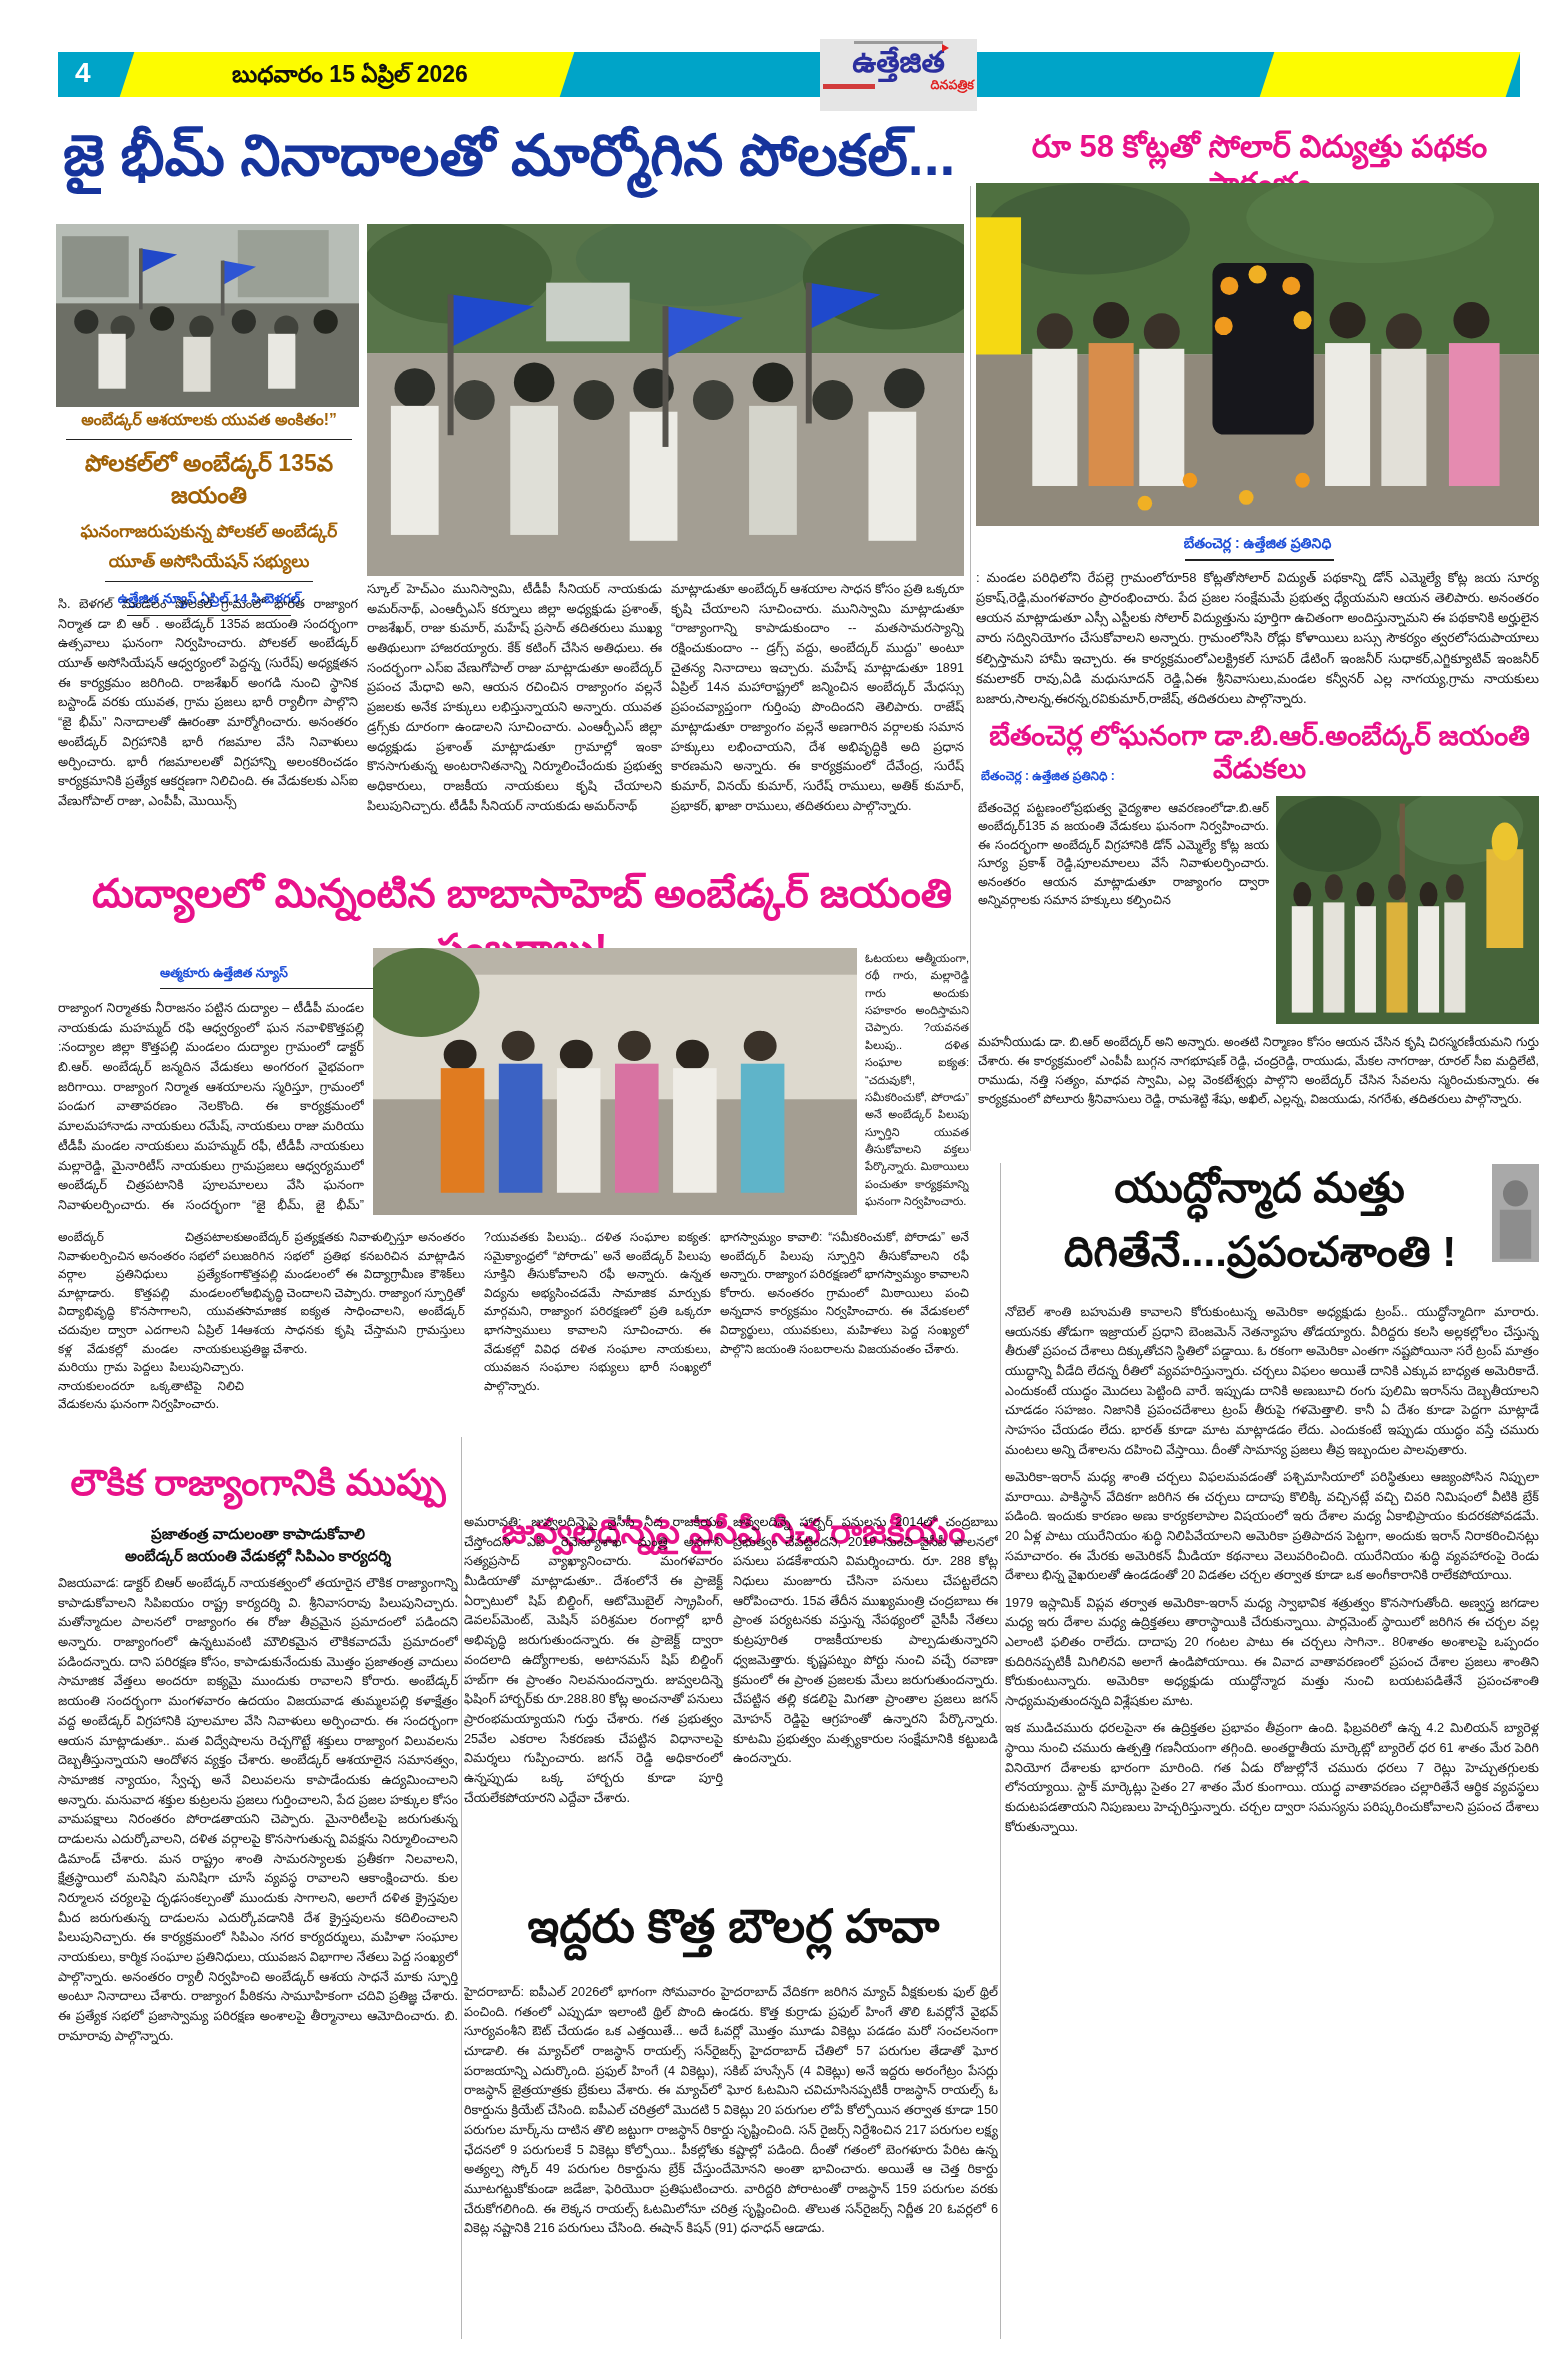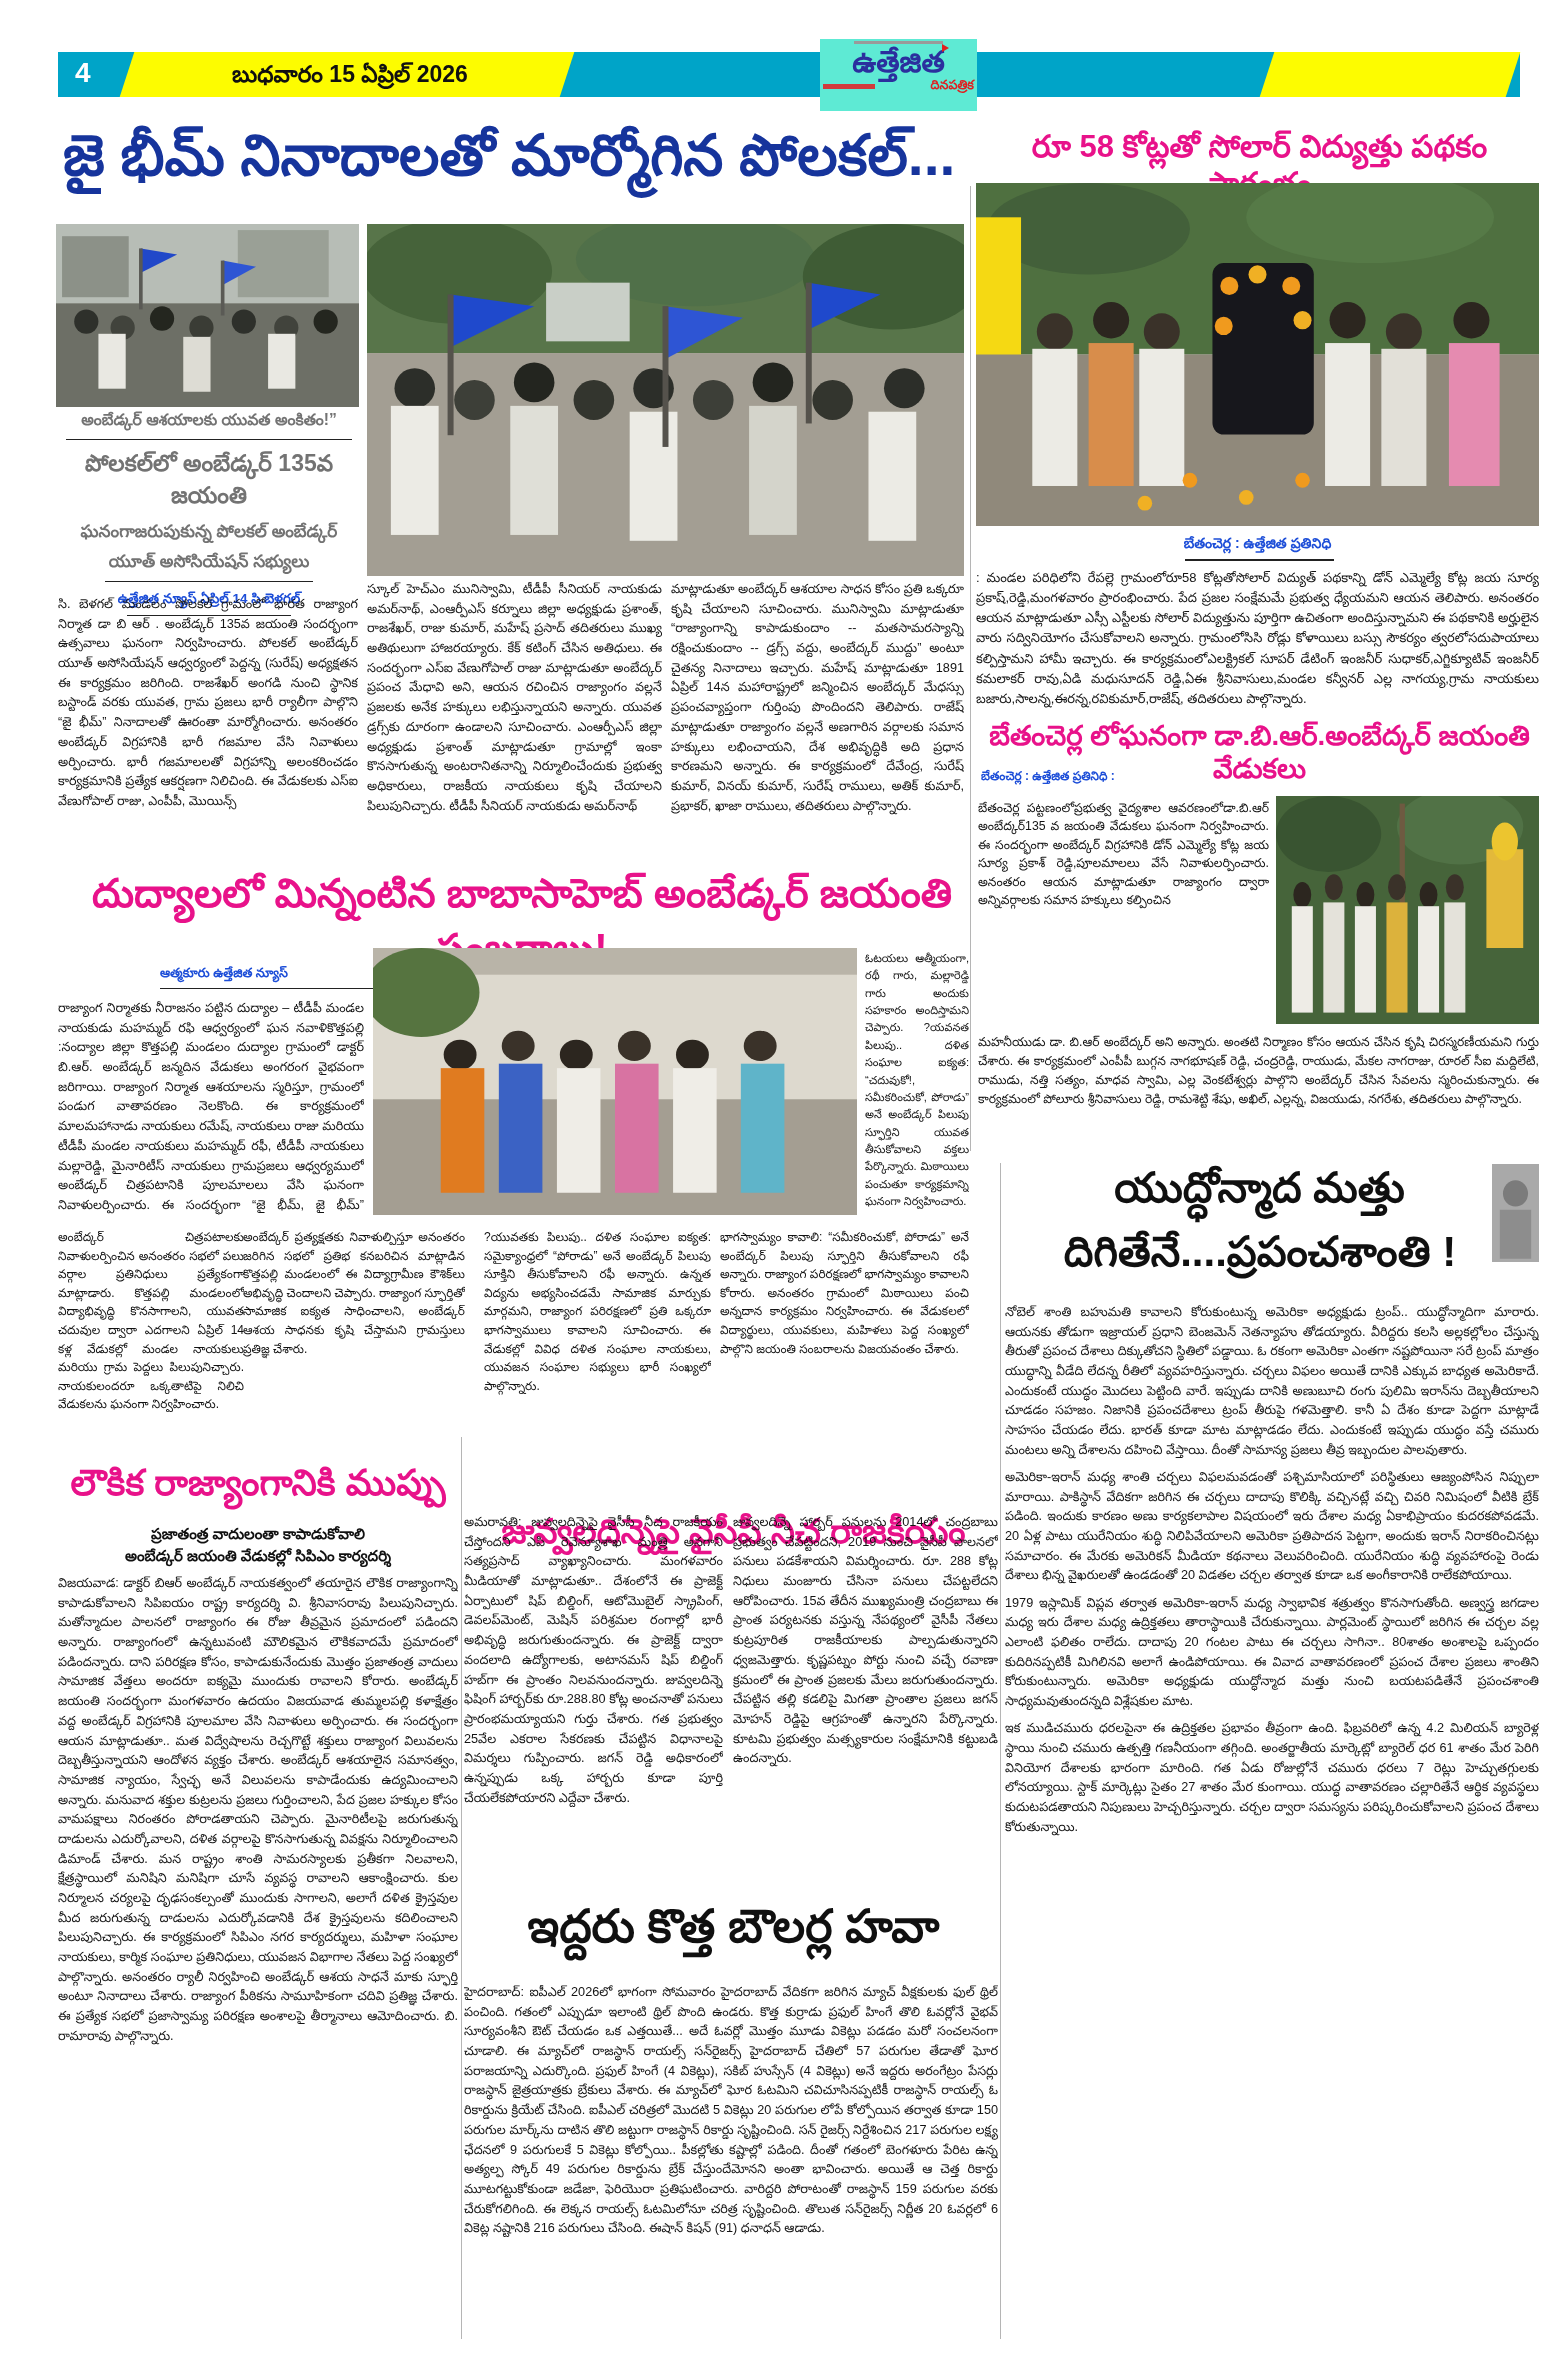--- a/index.html
+++ b/index.html
@@ -11,37 +11,37 @@
   .small-text{font-size:11.2px;line-height:1.5;}
   .headline-blue{color:#16349c;font-weight:900;}
   .headline-pink{color:#e8128a;font-weight:800;}
   .headline-black{color:#101010;font-weight:800;}
   .center{text-align:center;}
   .bold{font-weight:bold;}
   .rule-h{border:0;border-top:1.5px solid #222;margin:6px auto;}
   .divider-v{width:0.7px;background:#b5b5b5;}
   .photo{overflow:hidden;background:#cfcfc8;}
   .photo svg{display:block;width:100%;height:100%;}
-  .deck-line{font-weight:bold;color:#737373;}
+  .deck-line{font-weight:bold;color:#a16207;}
   .teal-bar{background:#00a4c8;}
   .yellow-skew{background:#fdfc00;transform:skewX(-18deg);}
   .byline{font-weight:bold;font-size:13.4px;color:#1d4ed8;}
 </style>
 </head>
 <body>
 
 <div id="page">
 
   <div class="abs teal-bar" style="left:58px;top:52px;width:1462px;height:45px;"></div>
   <div class="abs yellow-skew" style="left:127px;top:52px;width:440px;height:45px;"></div>
   <div class="abs yellow-skew" style="left:1267px;top:52px;width:246px;height:45px;"></div>
   <div class="abs" style="left:75px;top:57px;width:45px;font-size:28px;font-weight:bold;color:#ffffff;">4</div>
   <div class="abs" style="left:149px;top:61px;width:402px;font-size:23px;font-weight:bold;color:#101010;text-align:center;">బుధవారం 15 ఏప్రిల్ 2026</div>
 
-  <div class="abs" style="left:820px;top:39px;width:157px;height:72px;background:#5eead4;text-align:center;">
+  <div class="abs" style="left:820px;top:39px;width:157px;height:72px;background:#e5e5e5;text-align:center;">
     <div style="height:3.7px;width:89px;margin:1.5px auto 0.7px auto;background:#9a9a9a;"></div>
     <div style="position:absolute;right:28px;top:4.5px;width:0;height:0;border-left:7.5px solid #e02020;border-top:4.5px solid transparent;border-bottom:4.5px solid transparent;"></div>
     <div style="font-size:30px;font-weight:900;color:#2b2f9e;line-height:1.1;">ఉత్తేజిత</div>
     <div style="display:flex;justify-content:space-between;align-items:center;padding:0 3px;">
       <div style="height:4.5px;width:52px;background:#d23b3b;"></div>
       <div style="font-size:12.7px;font-weight:bold;color:#e02020;">దినపత్రిక</div>
     </div>
   </div>
 
   <div class="abs headline-blue" style="left:63px;top:123px;width:906px;font-size:57px;line-height:1.15;">జై భీమ్ నినాదాలతో మార్మోగిన పోలకల్...</div>

